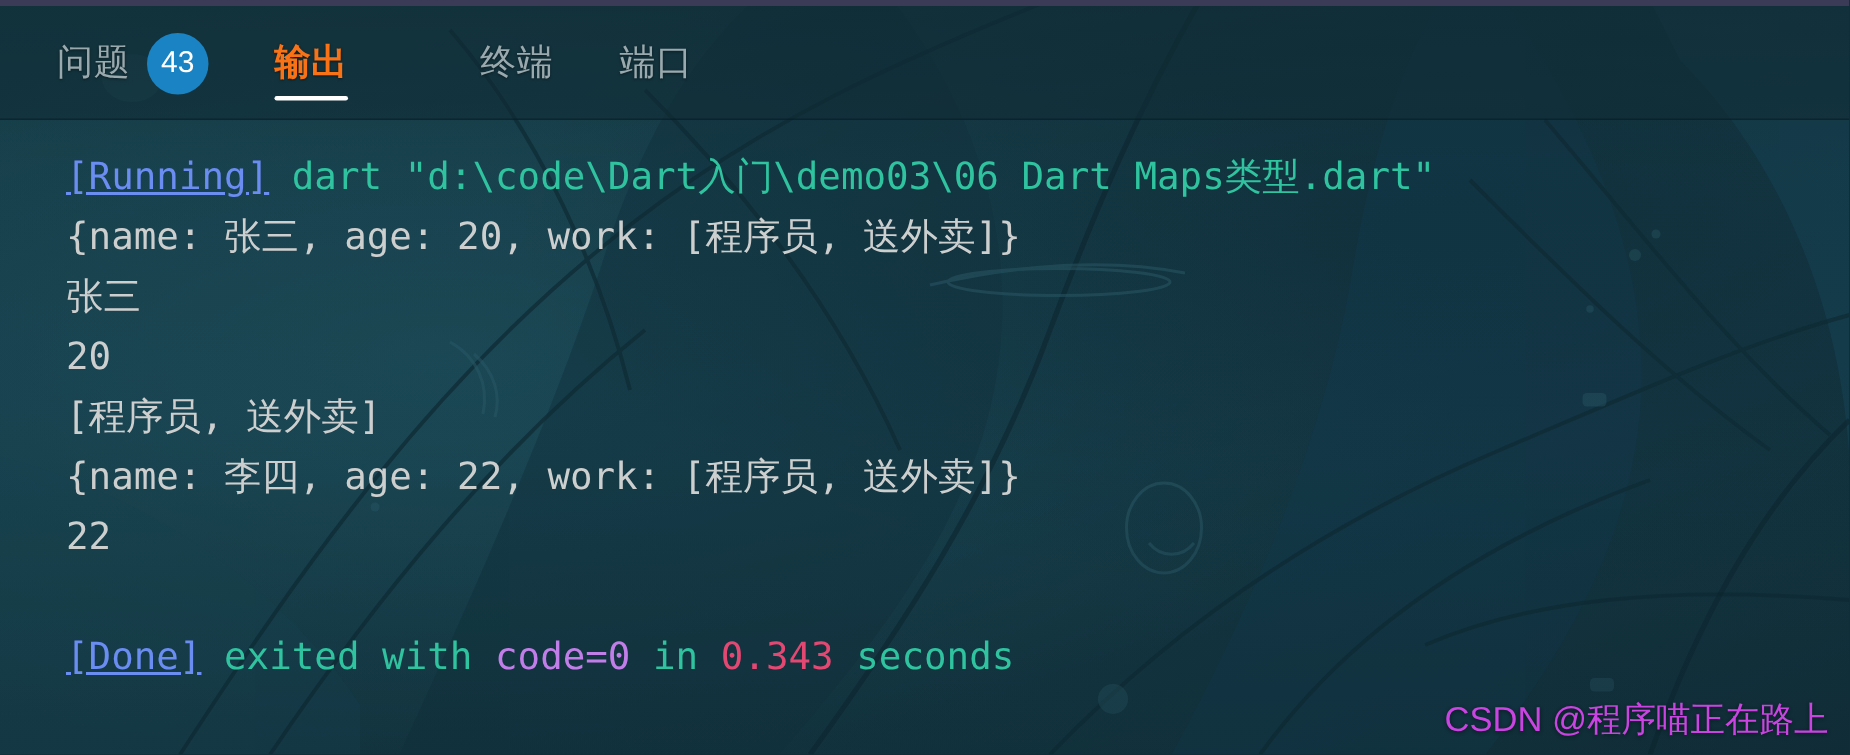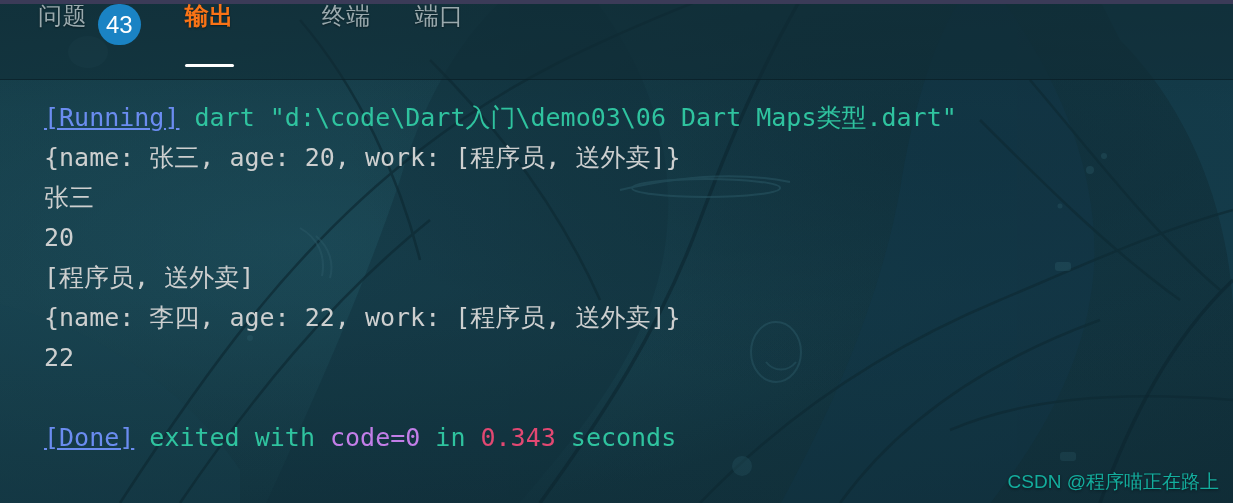--- a/index.html
+++ b/index.html
@@ -57,20 +57,21 @@
     content:"";
     position:absolute;
     left:0; right:0; bottom:0;
     height:1px;
     background:rgba(8,26,32,0.55);
   }
 
   .tab {
     position:relative;
     display:flex;
+    align-items:center;
     gap:11px;
     height:76px;
     padding:0 0;
     margin-right:44px;
     cursor:pointer;
     user-select:none;
   }
   .tab-label {
     font-family:"Liberation Sans", sans-serif;
     font-size:24px;
@@ -96,21 +97,21 @@
   .badge {
     display:flex;
     align-items:center;
     justify-content:center;
     min-width:41px; height:41px;
     padding:0 8px;
     border-radius:21px;
     background:#1a83c4;
     color:#ffffff;
     font-family:"Liberation Sans", sans-serif;
-    font-size:24px;
+    font-size:20px;
     line-height:1;
   }
 
   
   #console {
     position:absolute;
     top:88px; left:0;
     width:1233px;
     height:415px;
     z-index:4;
@@ -129,22 +130,22 @@
   .c-green   { color:#2fc39f; }
   .c-violet  { color:#c27ee8;text-align:right; }
   .c-rose    { color:#e24872; }
 
   
   #watermark {
     position:absolute;
     right:14px; bottom:8px;
     z-index:7;
     font-family:"Liberation Sans", sans-serif;
-    font-size:19px;
-    color:#14b8a6;
+    font-size:23px;
+    color:#d946ef;
     text-shadow:0 1px 3px rgba(0,0,0,0.55);
     opacity:0.92;
     user-select:none;
   }
 </style>
 </head>
 <body>
 
 <div id="app">
 

